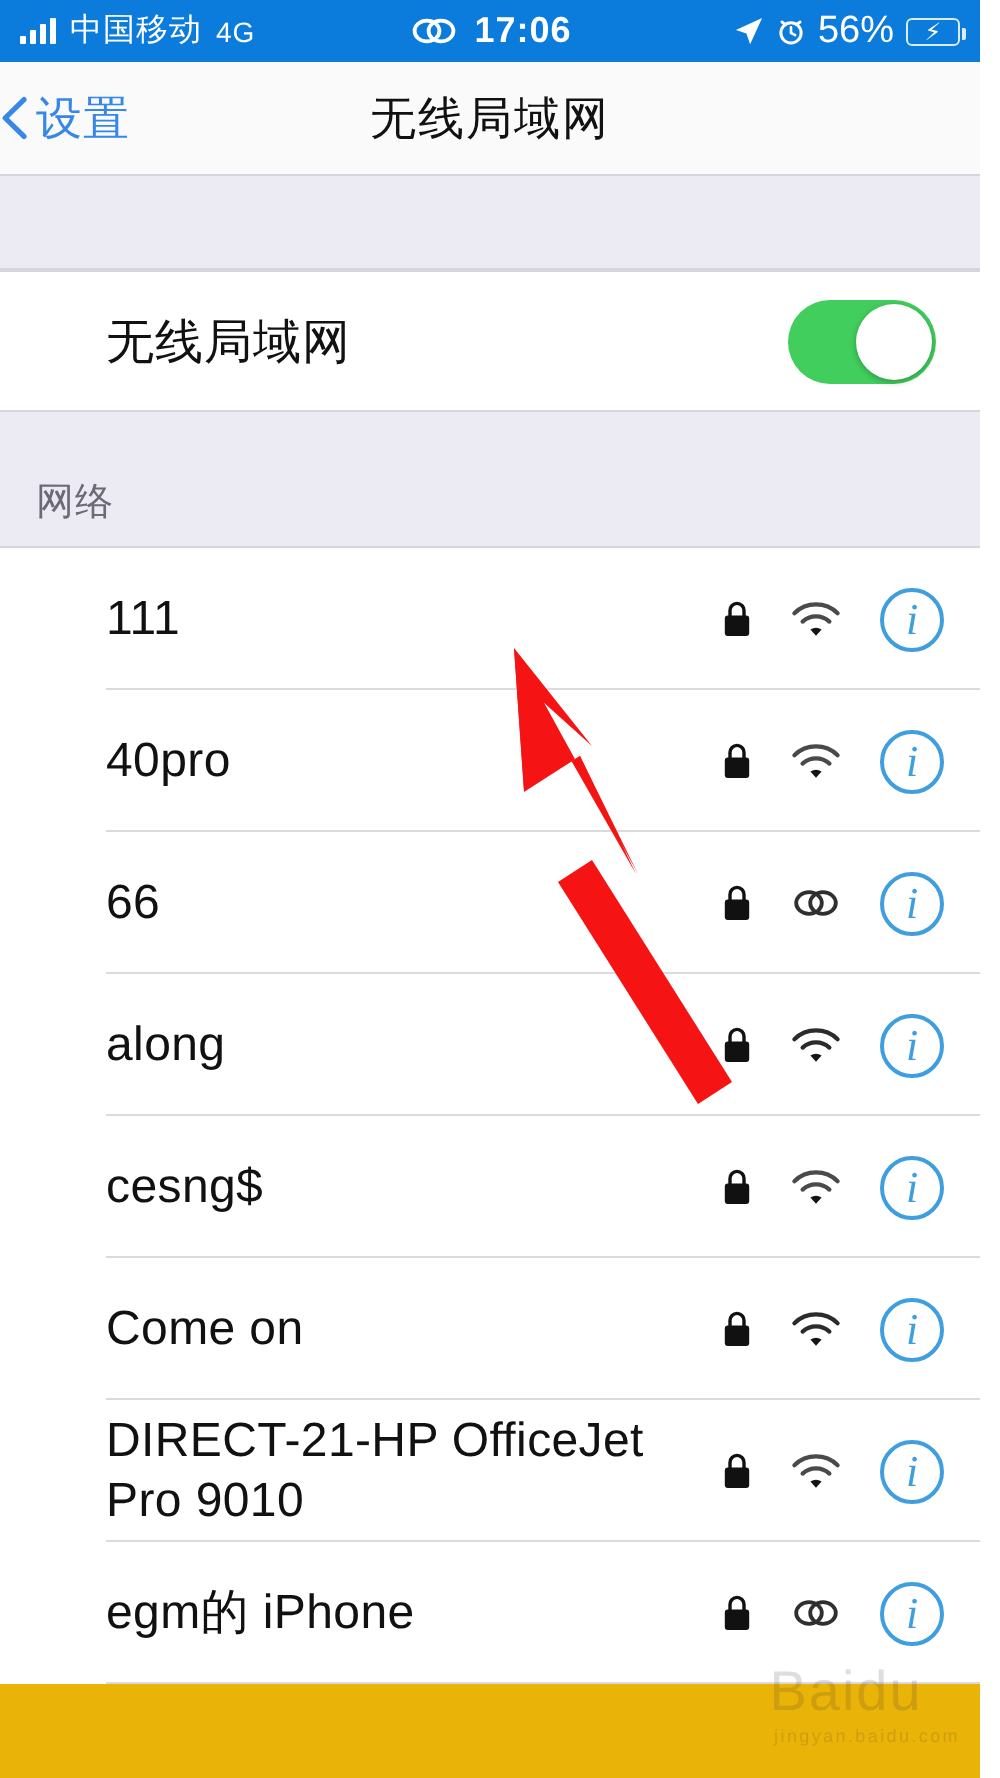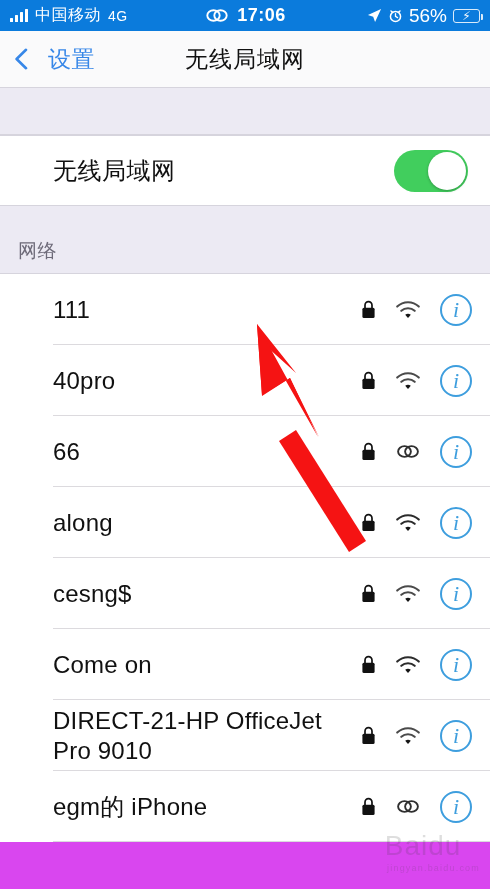--- a/index.html
+++ b/index.html
@@ -5,21 +5,21 @@
   * { margin:0; padding:0; box-sizing:border-box; }
   html, body {
     width:500px; height:889px;
     font-family:"Liberation Sans","DejaVu Sans",sans-serif;
     background:#ffffff;
     overflow:hidden;
   }
   #phone {
     position:relative;
     width:490px; height:889px;
-    background:#d946ef;
+    background:#eab308;
     overflow:hidden;
   }
 
   
   .statusbar {
     position:relative;
     height:31px;
     background:#0b7bdc;
     display:flex;
     align-items:center;
@@ -62,22 +62,22 @@
     font-size:12px; line-height:1; color:#ffffff;
   }
 
   
   .navbar {
     position:relative; height:57px; background:#fafafb;
     border-bottom:1px solid #d6d4dd;
     display:flex; align-items:center;
   }
   .back {
-    display:flex; align-items:center; gap:20px;
-    padding-left:14px; color:#3787e8; cursor:pointer;
+    display:flex; align-items:center; gap:4px;
+    color:#3787e8; cursor:pointer;
   }
   .chev { width:14px; height:22px; }
   .back-label { font-size:23px; color:#3787e8; letter-spacing:.5px; }
   .nav-title {
     position:absolute; left:0; right:0; text-align:center;
     font-size:23px; color:#111; font-weight:500; letter-spacing:1px;
     pointer-events:none;
   }
 
   

